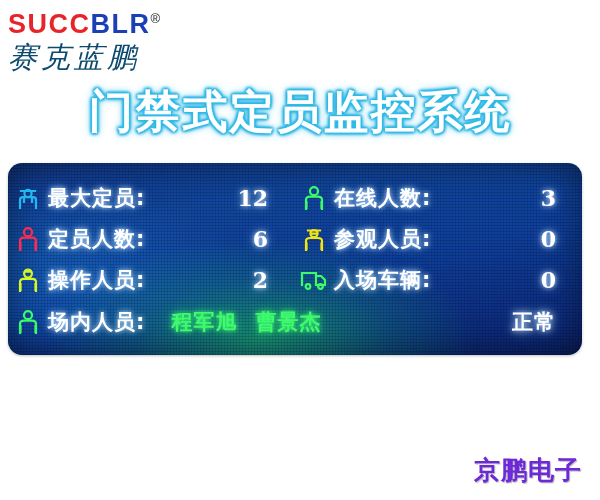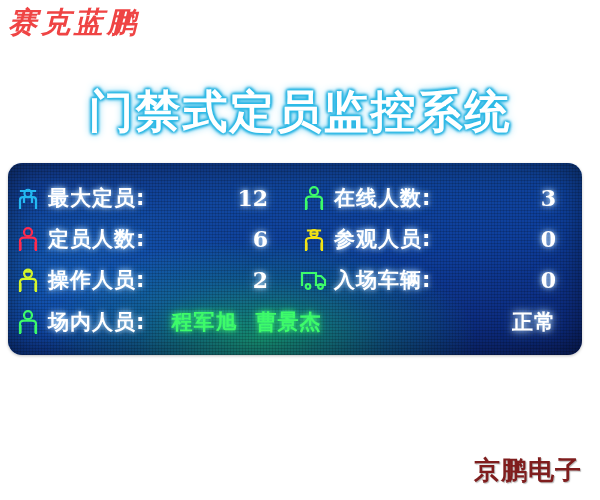--- a/index.html
+++ b/index.html
@@ -35,25 +35,25 @@
   .wm-blue { color: #1b3fb5; }
   #brand-reg {
     font-size: 13px;
     vertical-align: super;
     color: #222222;
     font-weight: normal;
     letter-spacing: 0;
   }
   #brand-cn {
     font-family: "DejaVu Serif", "Liberation Serif", serif;
-    font-weight: bold;
+    font-weight: normal;
     font-style: italic;
     font-size: 29px;
     line-height: 34px;
-    color: #ef4444;
+    color: #0c4a6e;
     letter-spacing: 4px;
     white-space: nowrap;
     margin-top: 1px;
   }
 
   
   #page-title {
     position: absolute;
     left: 0;
     top: 88px;
@@ -194,28 +194,31 @@
 
   
   #footer-brand {
     position: absolute;
     right: 18px;
     bottom: 12px;
     font-family: "DejaVu Sans", "Liberation Sans", sans-serif;
     font-weight: bold;
     font-size: 26px;
     letter-spacing: 1px;
-    color: #7f1d1d;
+    color: #6d28d9;
     text-shadow: 1px 1px 1px rgba(120,120,120,0.55);
   }
 </style>
 </head>
 <body>
 
 <div id="brand-logo">
+  <div id="brand-wordmark">
+    <span class="wm-red">SUCC</span><span class="wm-blue">BLR</span><span id="brand-reg">®</span>
+  </div>
   <div id="brand-cn">赛克蓝鹏</div>
 </div>
 
 <div id="page-title">门禁式定员监控系统</div>
 
 <div id="led-panel">
   <div id="led-grid"></div>
 
   <div id="led-rows">
 

